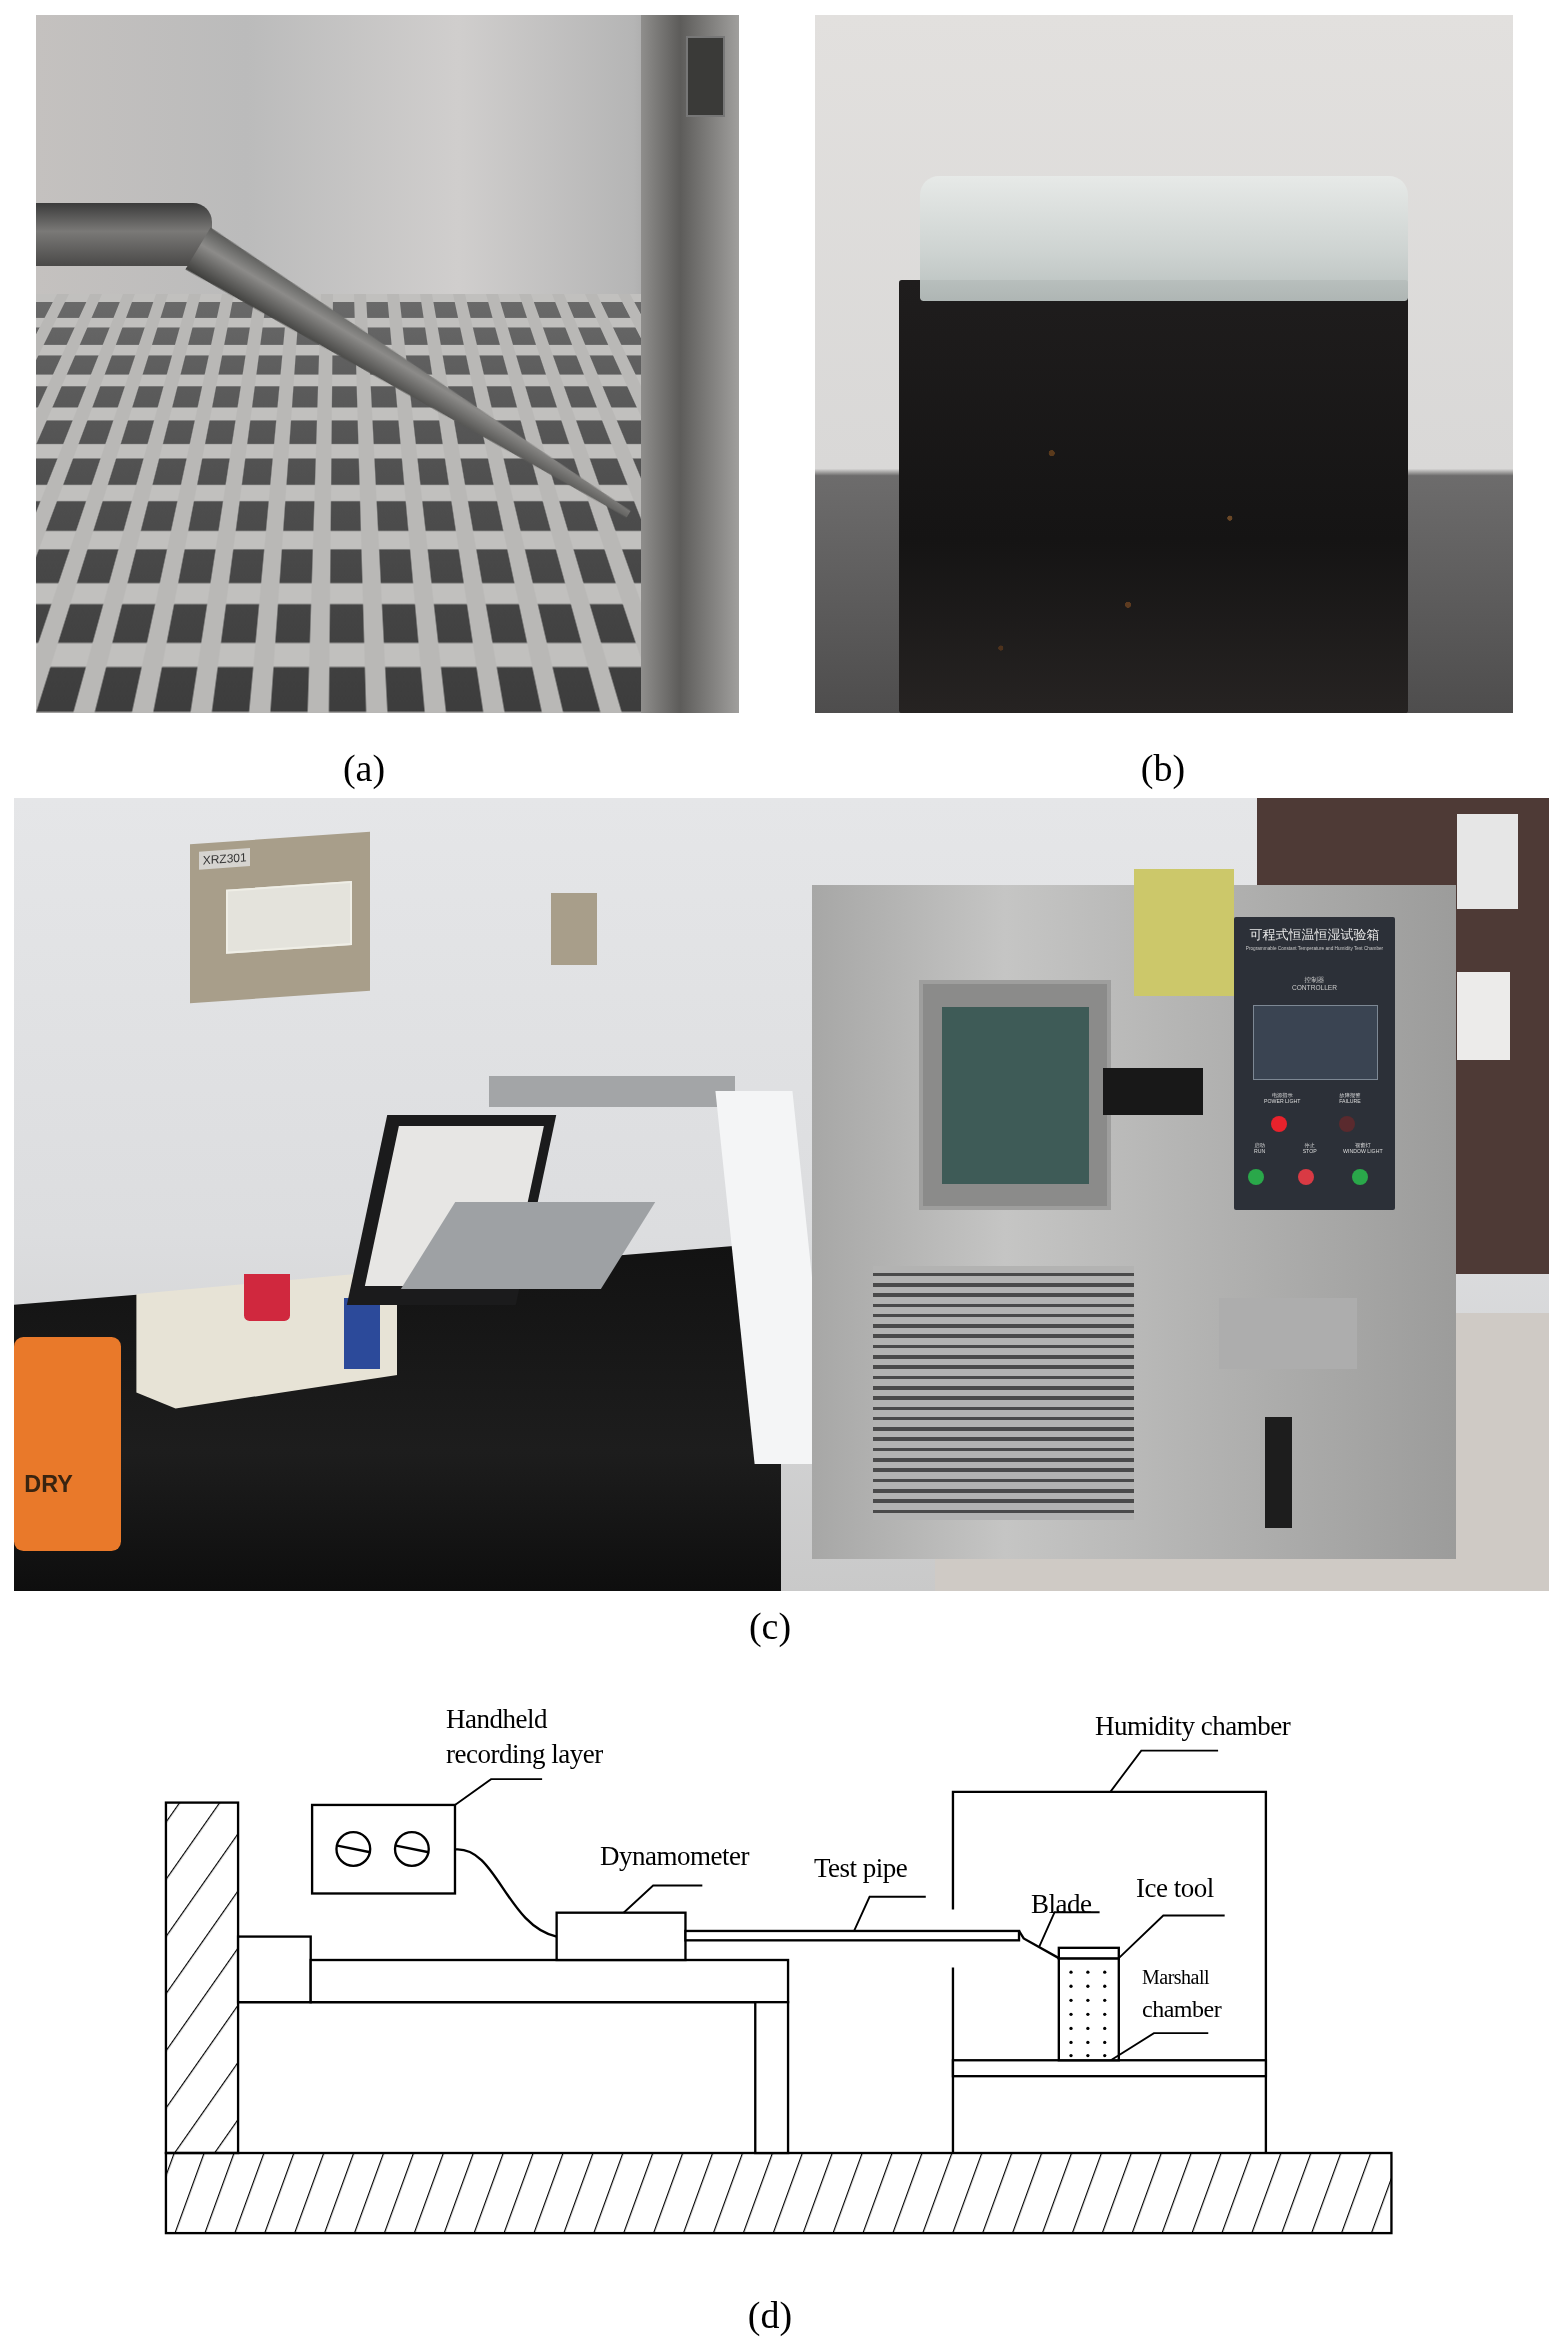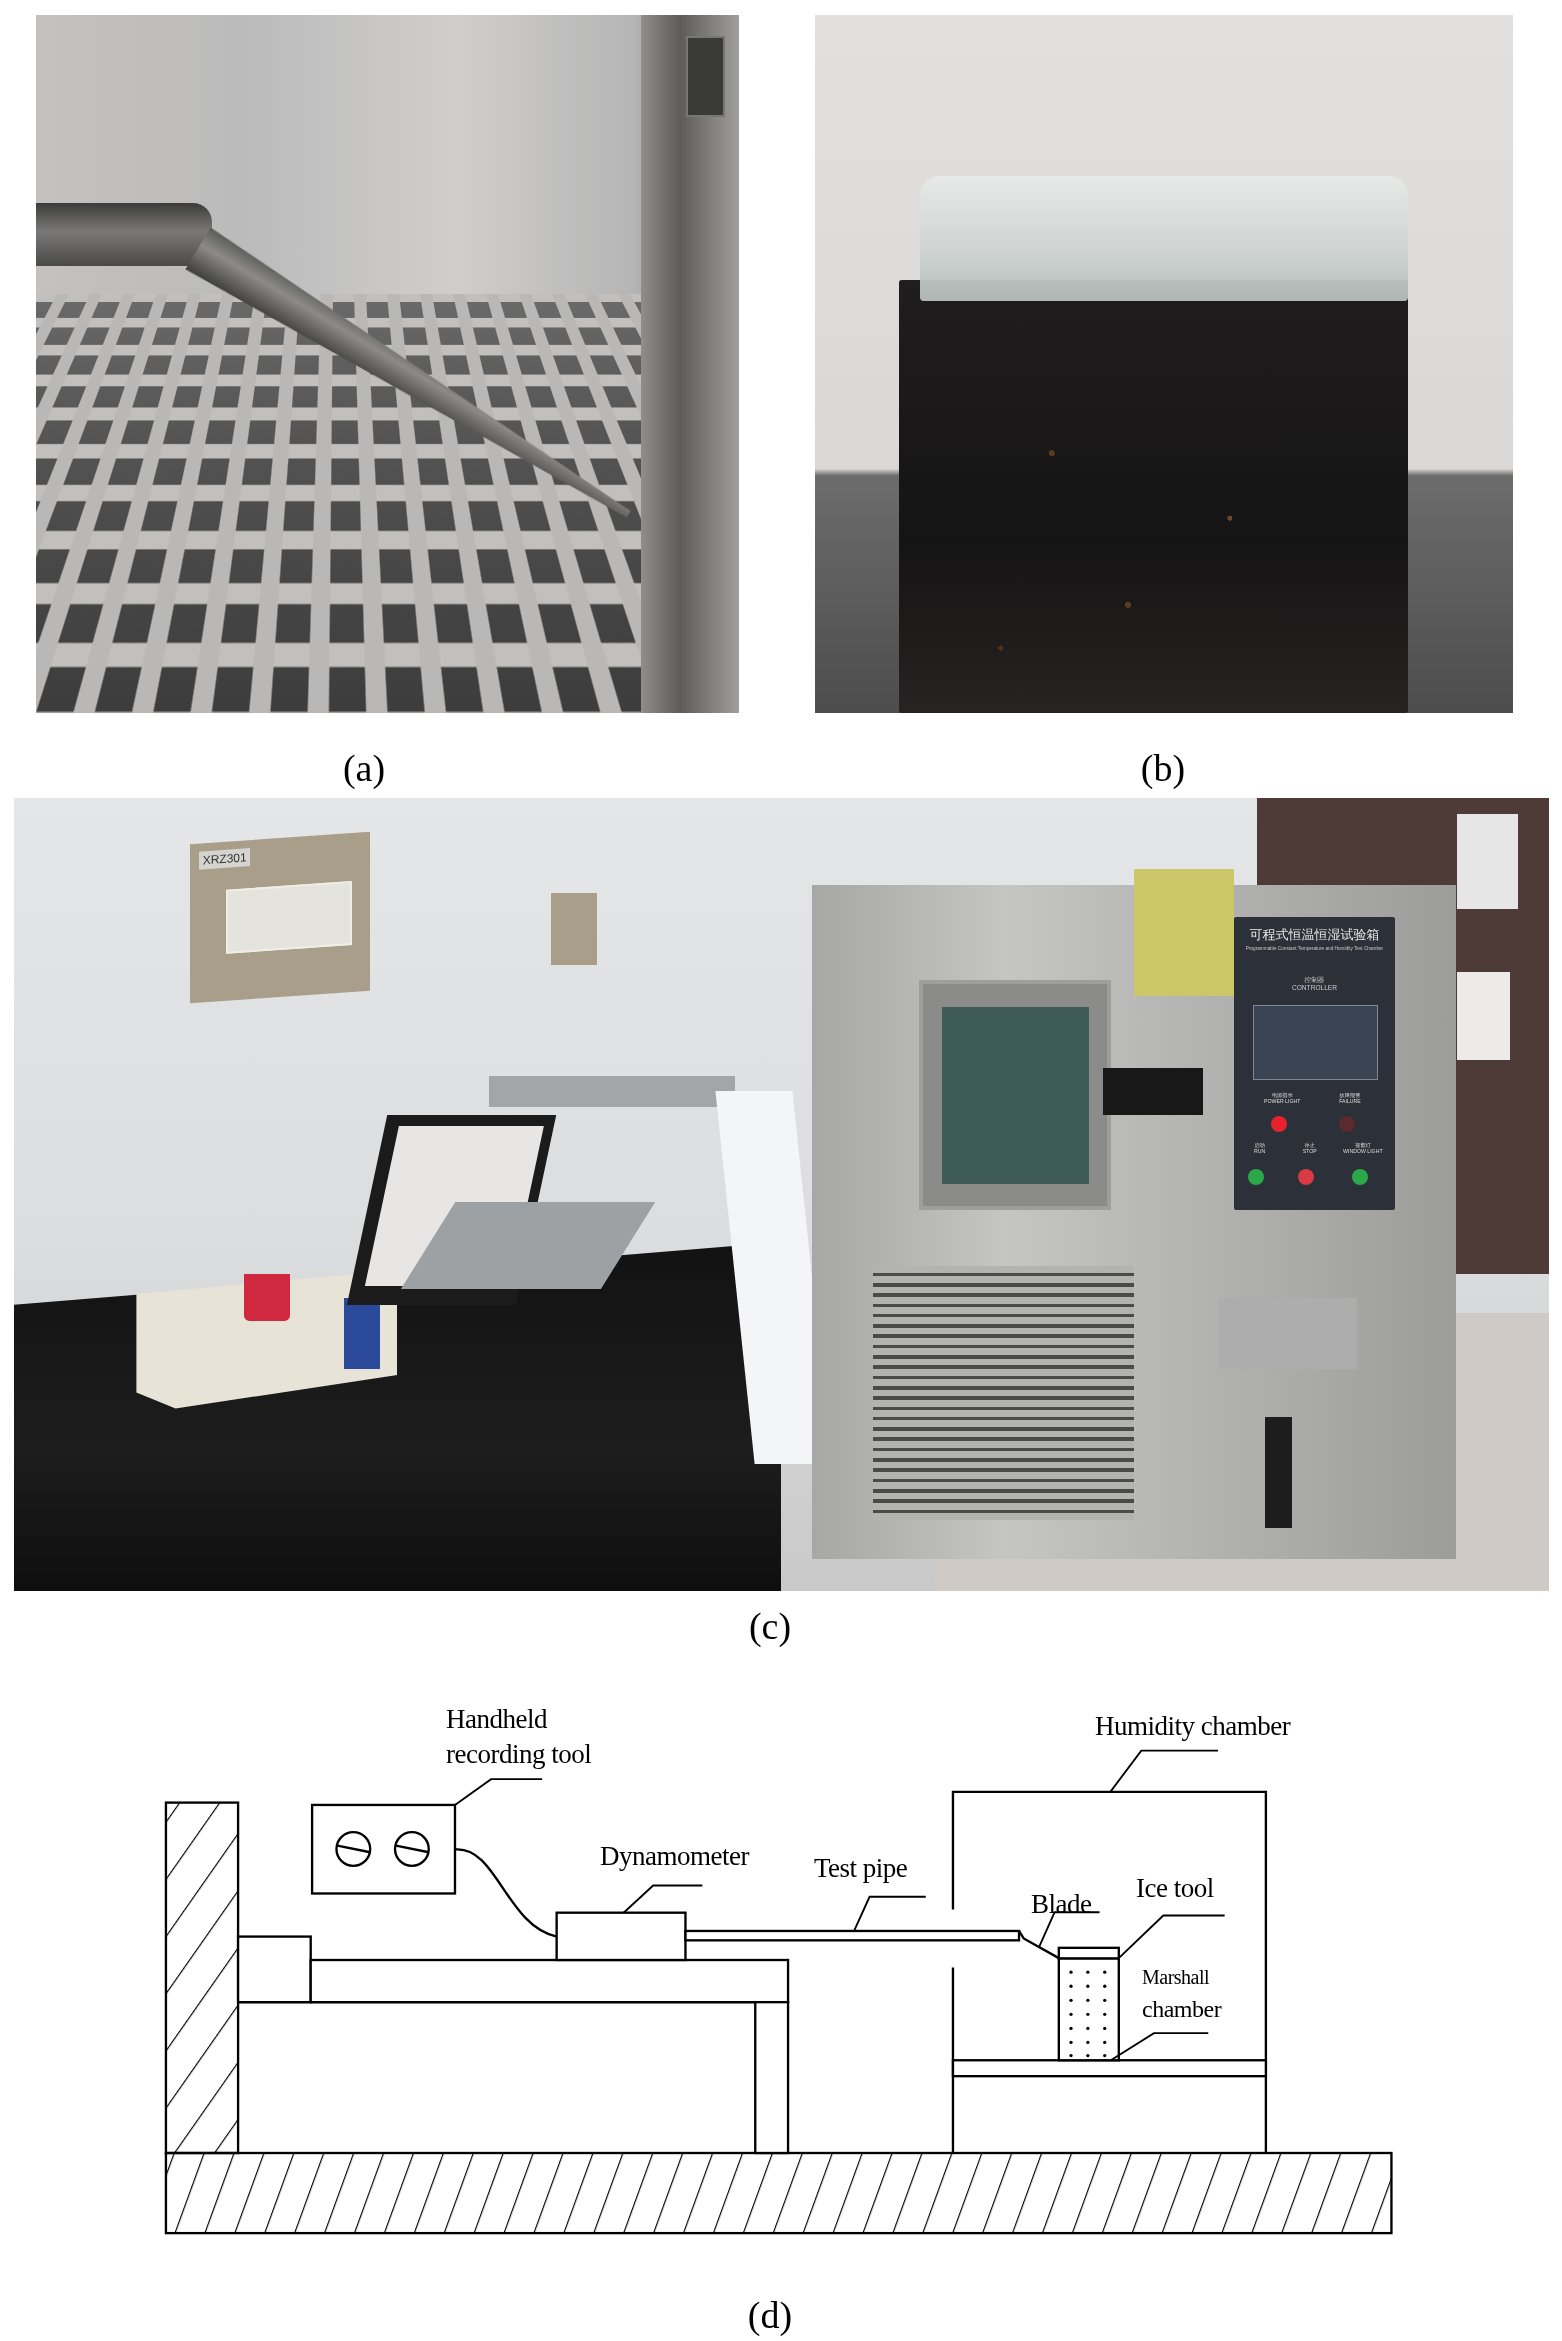--- a/index.html
+++ b/index.html
@@ -118,20 +118,23 @@
   <div class="paper1"></div>
   <div class="paper2"></div>
   <div class="floor"></div>
   <div class="wall-panel">
     <span class="label">XRZ301</span>
     <div class="window"></div>
   </div>
   <div class="wall-panel2"></div>
   <div class="cabinet"></div>
   <div class="counter"></div>
+  <div class="orange-bag">
+      <span>DRY</span>
+    </div>
   <div class="controller-box"></div>
   <div class="ctrl-display"></div>
   <div class="beaker-red"></div>
   <div class="laptop-screen"></div>
   <div class="laptop-base"></div>
   <div class="rig"></div>
   <div class="foam"></div>
   <div class="chamber"></div>
   <div class="warning"></div>
   <div class="chamber-window"></div>
@@ -248,21 +251,21 @@
       <polyline points="971,3853 1048,3798 1157,3798"></polyline>
       <polyline points="1331,4083 1394,4025 1499,4025"></polyline>
       <polyline points="1823,4122 1856,4049 1976,4049"></polyline>
       <polyline points="2218,4156 2251,4082 2347,4082"></polyline>
       <polyline points="2388,4180 2483,4089 2614,4089"></polyline>
       <polyline points="2370,3825 2436,3737 2600,3737"></polyline>
       <polyline points="2371,4398 2463,4340 2579,4340"></polyline>
     </g>
   </svg>
   <div class="dlabel" style="left:446px; top:43px;">Handheld</div>
-  <div class="dlabel" style="left:446px; top:78px;">recording tool</div>
+  <div class="dlabel" style="left:446px; top:78px;">recording layer</div>
   <div class="dlabel" style="left:1063px; top:50px;margin-left:32px;">Humidity chamber</div>
   <div class="dlabel" style="left:600px; top:180px;">Dynamometer</div>
   <div class="dlabel" style="left:814px; top:192px;">Test pipe</div>
   <div class="dlabel" style="left:1031px; top:212px;margin-top:16px;">Blade</div>
   <div class="dlabel" style="left:1136px; top:212px;">Ice tool</div>
   <div class="dlabel" style="left:1142px; top:304px; font-size:20px;">Marshall</div>
   <div class="dlabel" style="left:1142px; top:334px; font-size:24px;">chamber</div>
 </div>
 <div class="caption" style="left:770px; top:2293px;">(d)</div>
 

